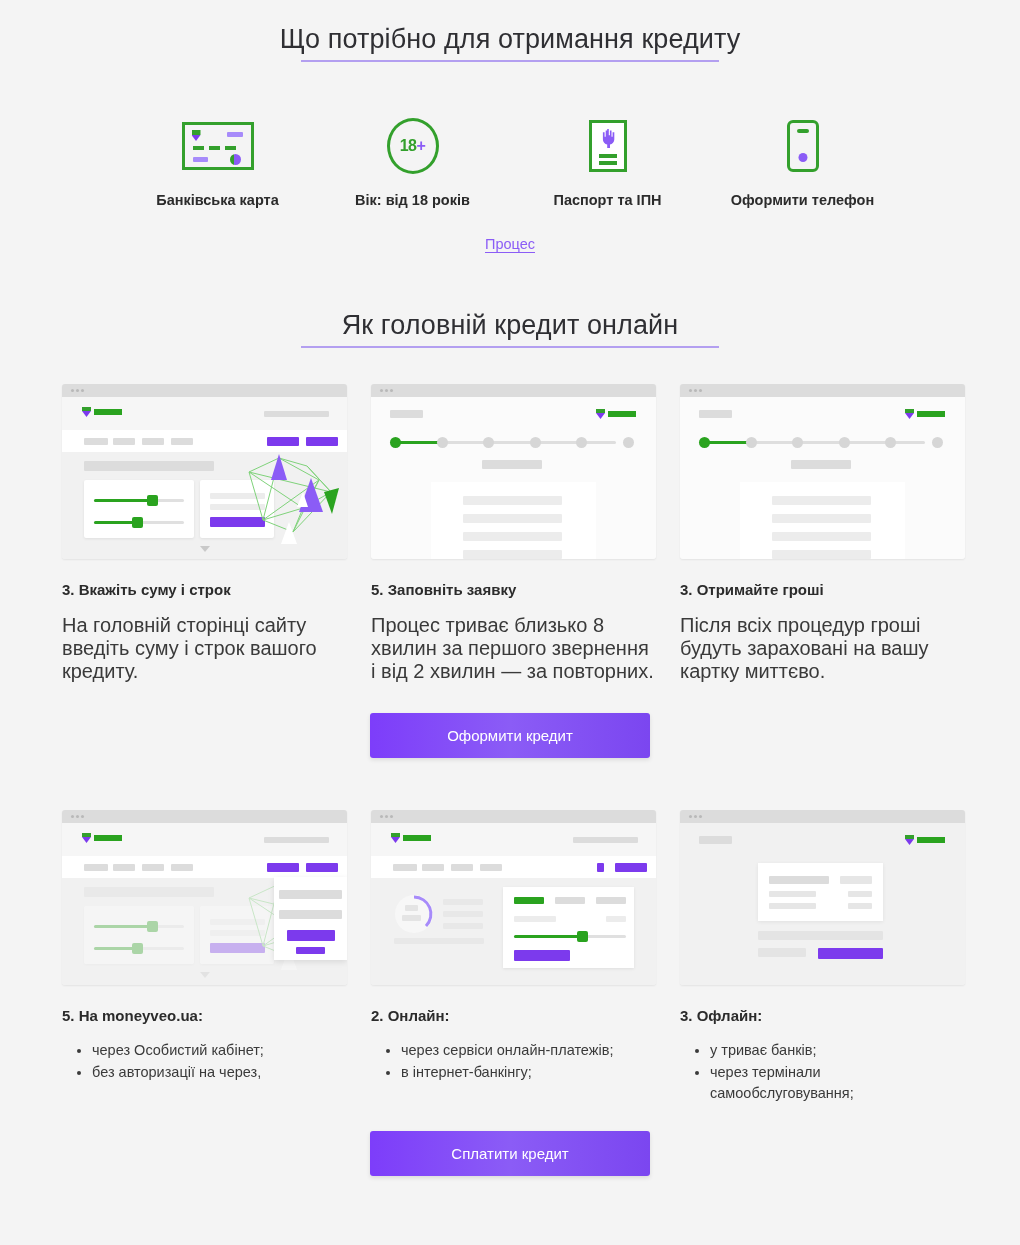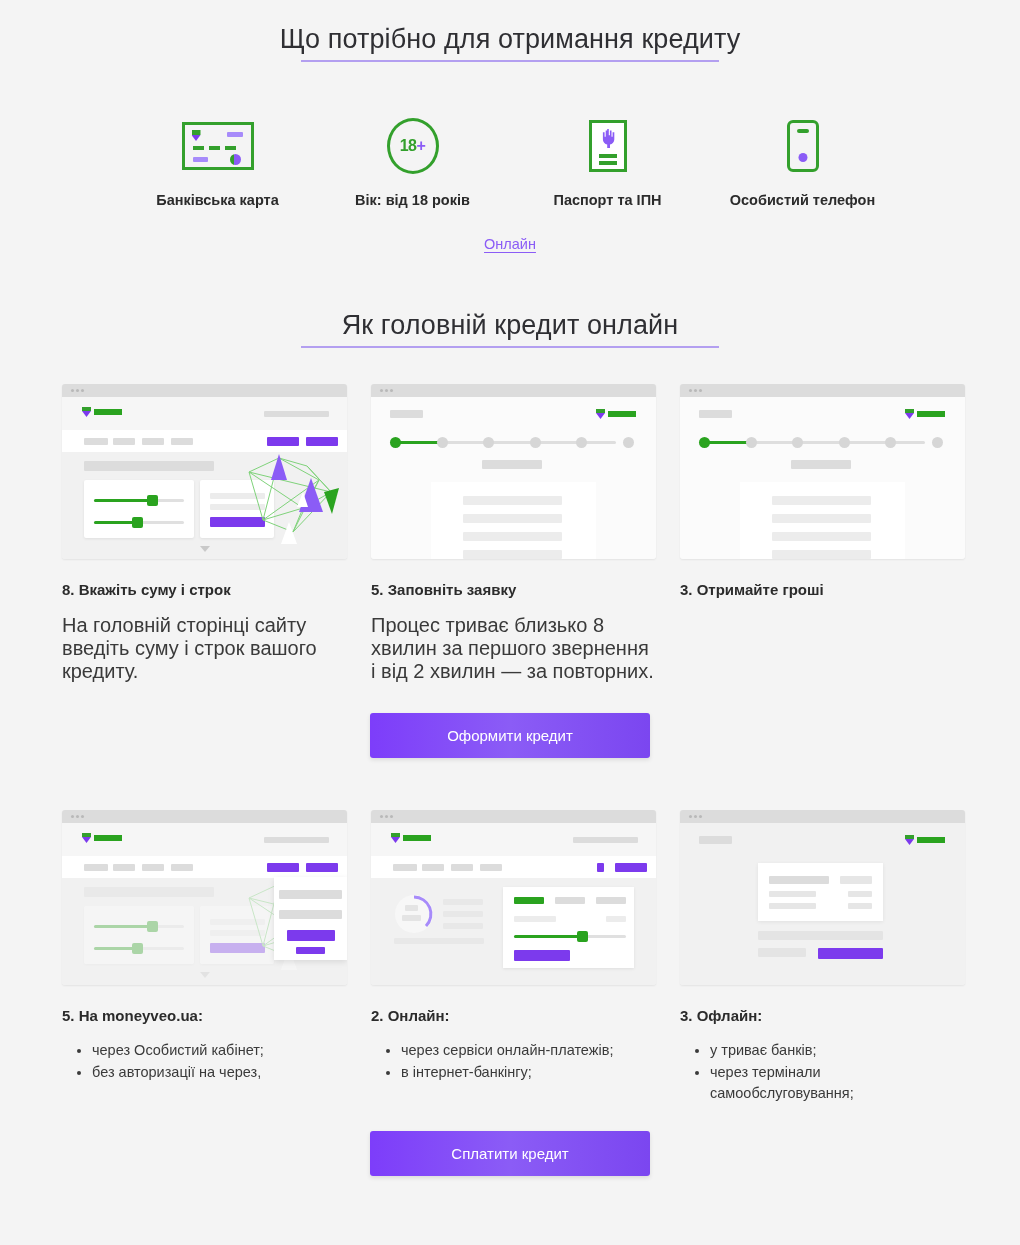--- a/index.html
+++ b/index.html
@@ -265,26 +265,26 @@
         <div class="req-label">Паспорт та ІПН</div>
       </div>
 
       <div class="req">
         <div class="req-icon">
           <div class="ic-phone">
             <span class="sp"></span>
             <span class="hb"></span>
           </div>
         </div>
-        <div class="req-label">Особистий телефон</div>
-      </div>
-
-    </div>
-
-    <a href="#" class="details-link">Онлайн</a>
+        <div class="req-label">Оформити телефон</div>
+      </div>
+
+    </div>
+
+    <a href="#" class="details-link">Процес</a>
   </section>
 
   <section style="margin-top:58px;">
     <div class="title-wrap">
       <h2 class="section-title">Як головній кредит онлайн</h2>
       <div class="title-rule"></div>
     </div>
 
     <div class="steps">
 
@@ -333,21 +333,21 @@
               <path d="M70 30 l12 34 l-24 0 z" fill="#8b5cf6"></path>
               <path d="M98 40 l-7 26 l-8 -22 z" fill="#2aa31f"></path>
               <path d="M48 74 l8 22 l-16 0 z" fill="#ffffff"></path>
               <path d="M62 44 l5 15 l-11 0 z" fill="#ffffff"></path>
             </svg>
             <svg style="position:absolute;left:50%;bottom:7px;transform:translateX(-50%);width:10px;height:6px;" viewBox="0 0 10 6">
               <path d="M0 0 L5 6 L10 0 Z" fill="#c9c9c9"></path>
             </svg>
           </div>
         </div>
-        <div class="step-title">8. Вкажіть суму і строк</div>
+        <div class="step-title">3. Вкажіть суму і строк</div>
         <div class="step-text">На головній сторінці сайту введіть суму і строк вашого кредиту.</div>
       </div>
 
       <div class="step">
         <div class="shot">
           <div class="topbar"></div>
           <div style="position:absolute;left:0;right:0;top:13px;bottom:0;background:#fbfbfb;">
             <span class="gbar" style="left:19px;top:13px;width:33px;height:8px;"></span>
             <div class="logo right" style="top:12px;">
                 <span class="mark"></span>
@@ -394,20 +394,21 @@
             <span class="gbar" style="left:111px;top:63px;width:60px;height:9px;"></span>
             <div style="position:absolute;left:60px;right:60px;top:85px;bottom:0;background:#fff;">
               <span class="wbar" style="left:32px;top:14px;width:99px;height:9px;"></span>
               <span class="wbar" style="left:32px;top:32px;width:99px;height:9px;"></span>
               <span class="wbar" style="left:32px;top:50px;width:99px;height:9px;"></span>
               <span class="wbar" style="left:32px;top:68px;width:99px;height:9px;"></span>
             </div>
           </div>
         </div>
         <div class="step-title">3. Отримайте гроші</div>
+        <div class="step-text">Після всіх процедур гроші будуть зараховані на вашу картку миттєво.</div>
       </div>
 
     </div>
 
     <div class="cta-row" style="margin-top:30px;">
       <button class="cta">Оформити кредит</button>
     </div>
   </section>
 
   <section style="margin-top:52px;">

